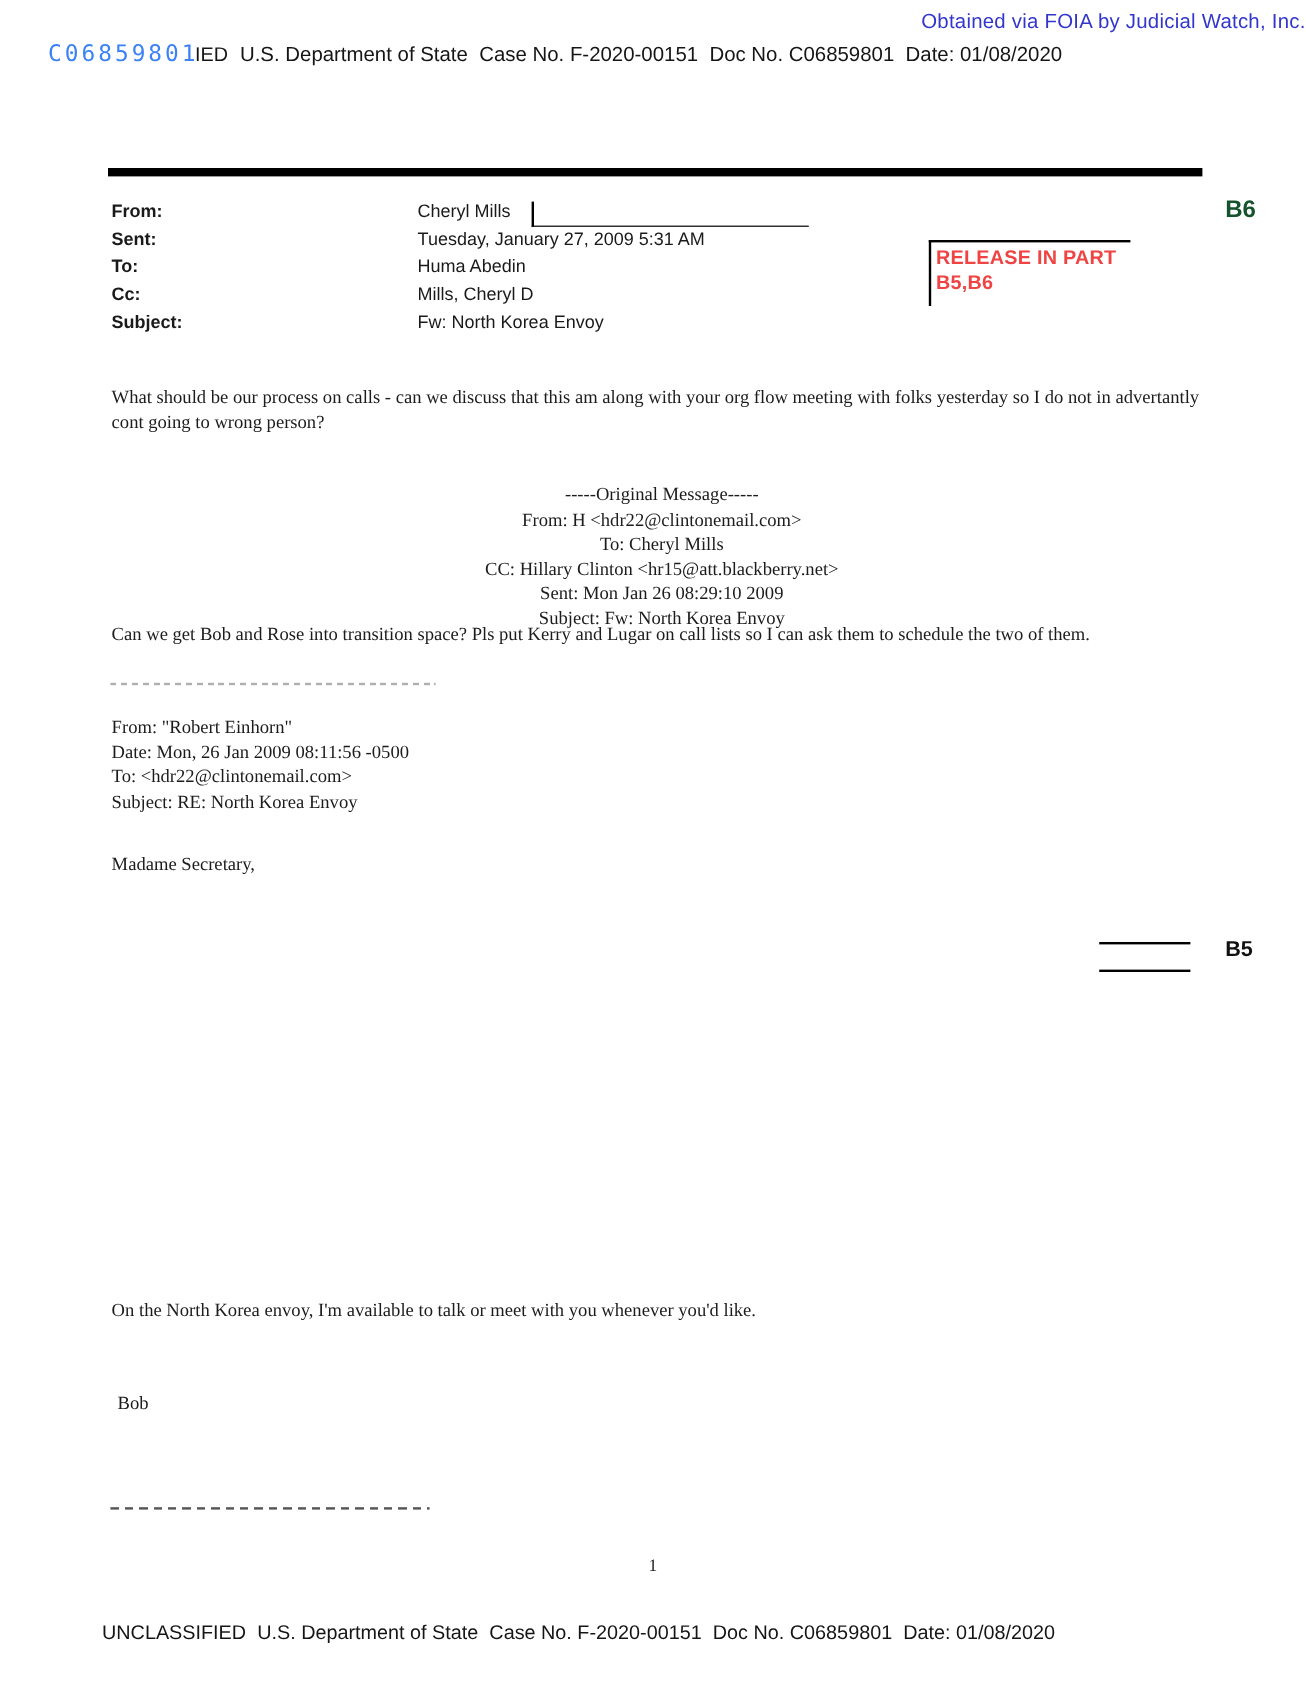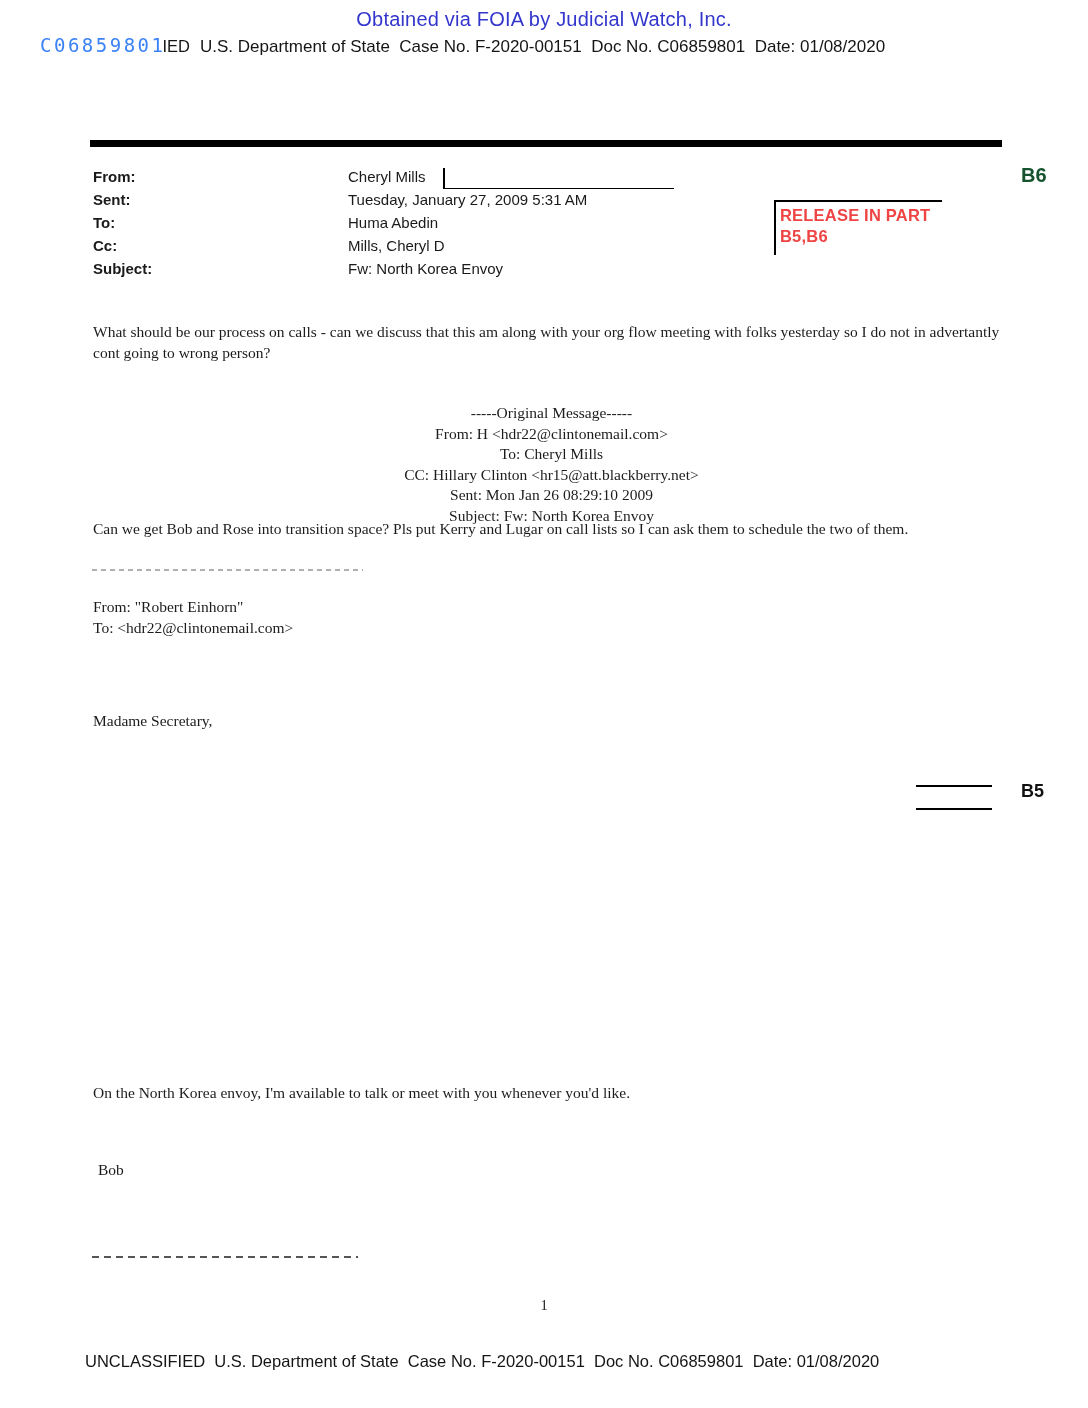--- a/index.html
+++ b/index.html
@@ -15,22 +15,22 @@
     font-family: "Liberation Sans", sans-serif;
     color: #111111;
     overflow: hidden;
   }
   
   .foia-line {
     position: absolute;
     top: 8px;
     left: 0;
     width: 100%;
-    text-align: center;
-    font-size: 20px;
+    text-align: right;
+    font-size: 17px;
     color: #3336cc;
     letter-spacing: 0.2px;
   }
   .top-header {
     position: absolute;
     top: 34px;
     left: 40px;
     white-space: pre;
     font-size: 16.5px;
     color: #151515;
@@ -253,21 +253,23 @@
     <div>Sent: Mon Jan 26 08:29:10 2009</div>
     <div>Subject: Fw: North Korea Envoy</div>
   </div>
 
   <div class="serif para2">Can we get Bob and Rose into transition space? Pls put Kerry and Lugar on call lists so I can ask them to schedule the two of them.</div>
 
   <div class="dashed-1"></div>
 
   <div class="serif msg2-block">
     <div>From: "Robert Einhorn"</div>
+    <div>Date: Mon, 26 Jan 2009 08:11:56 -0500</div>
     <div>To: &lt;hdr22@clintonemail.com&gt;</div>
+    <div>Subject: RE: North Korea Envoy</div>
   </div>
 
   <div class="serif salutation">Madame Secretary,</div>
 
   <span class="b5-redaction"></span>
   <div class="b5-mid">B5</div>
 
   <div class="serif para4">On the North Korea envoy, I'm available to talk or meet with you whenever you'd like.</div>
 
   <div class="serif signature">Bob</div>

